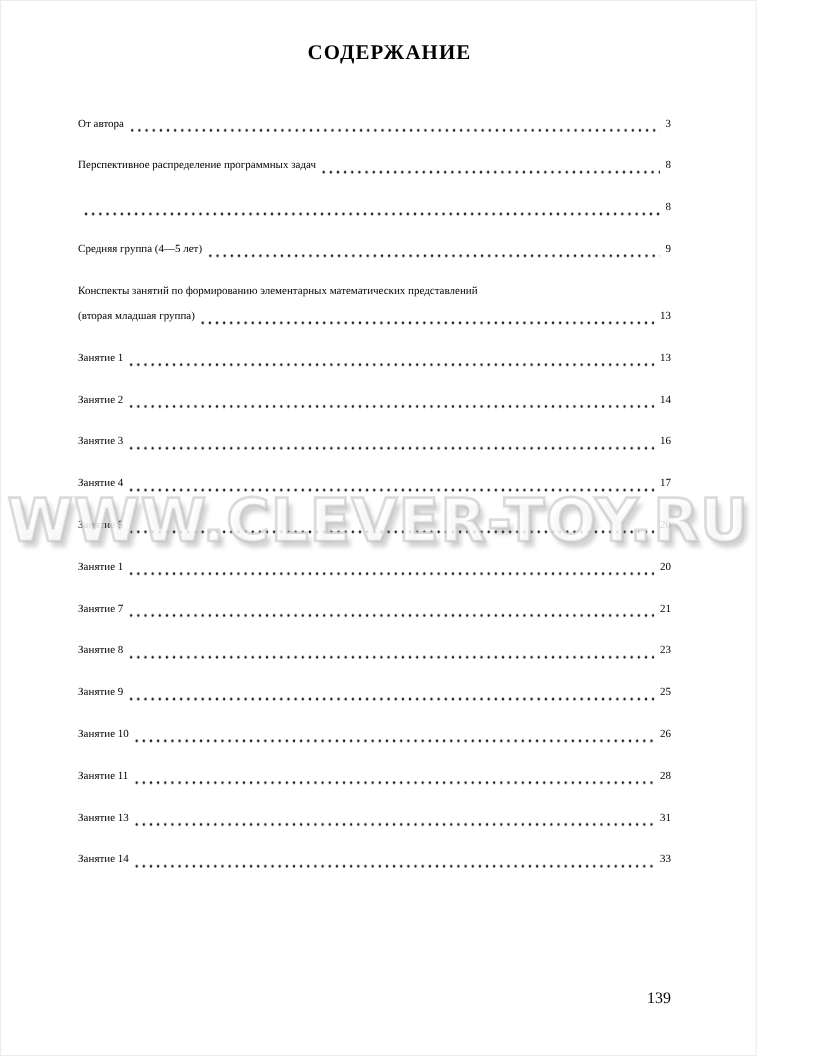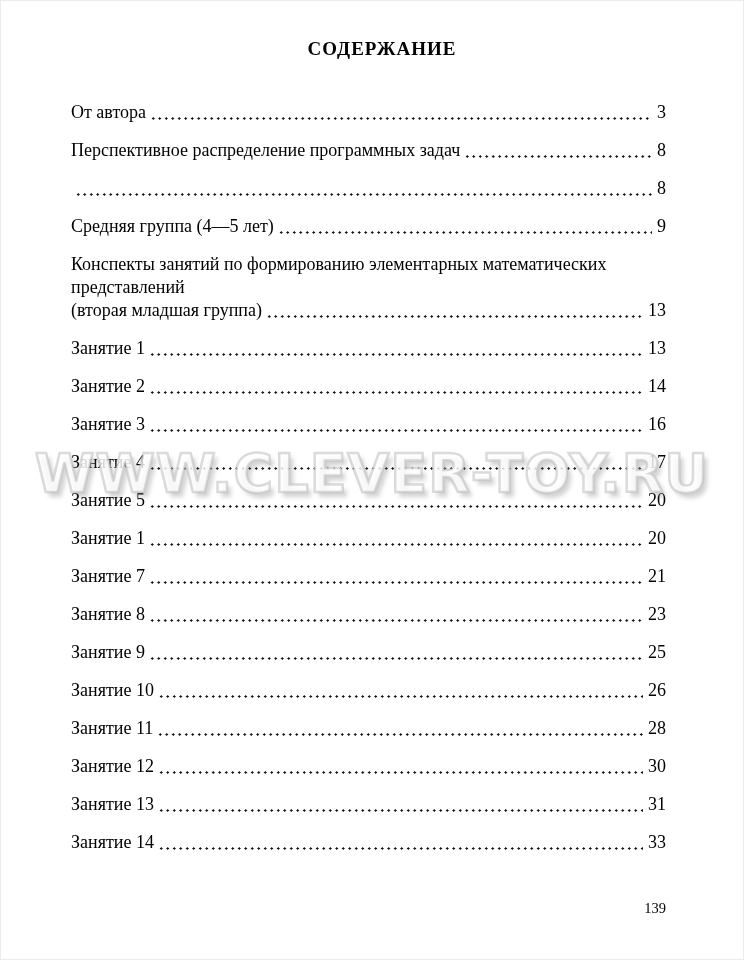--- a/index.html
+++ b/index.html
@@ -2,21 +2,21 @@
 <html><head>
 <meta charset="utf-8">
 <style>
   html, body {
     margin: 0;
     padding: 0;
     background: #ffffff;
   }
   .page {
     position: relative;
-    width: 744px;
+    width: 688px;
     height: 960px;
     background: #ffffff;
     box-sizing: border-box;
     border: 1px solid #ececec;
     font-family: "Liberation Serif", serif;
     color: #000000;
     overflow: hidden;
     padding-left: 20px;
   }
   .doc-title {
@@ -28,21 +28,21 @@
     letter-spacing: 1px;
     line-height: 22px;
   }
   .toc {
     position: absolute;
     left: 70px;
     right: 77px;
     top: 100px;
   }
   .toc-entry {
-    font-size: 18px;
+    font-size: 10px;
     line-height: 23px;
     margin-bottom: 15px;
   }
   .toc-line1 {
     white-space: nowrap;
   }
   .toc-row {
     display: flex;
     align-items: stretch;
   }
@@ -202,27 +202,20 @@
       </div>
       <div class="toc-entry">
         <div class="toc-row">
           <span class="toc-label">Занятие 11</span>
           <span class="leader"></span>
           <span class="toc-page">28</span>
         </div>
       </div>
       <div class="toc-entry">
         <div class="toc-row">
-          <span class="toc-label">Занятие 12</span>
-          <span class="leader"></span>
-          <span class="toc-page">30</span>
-        </div>
-      </div>
-      <div class="toc-entry">
-        <div class="toc-row">
           <span class="toc-label">Занятие 13</span>
           <span class="leader"></span>
           <span class="toc-page">31</span>
         </div>
       </div>
       <div class="toc-entry">
         <div class="toc-row">
           <span class="toc-label">Занятие 14</span>
           <span class="leader"></span>
           <span class="toc-page">33</span>

